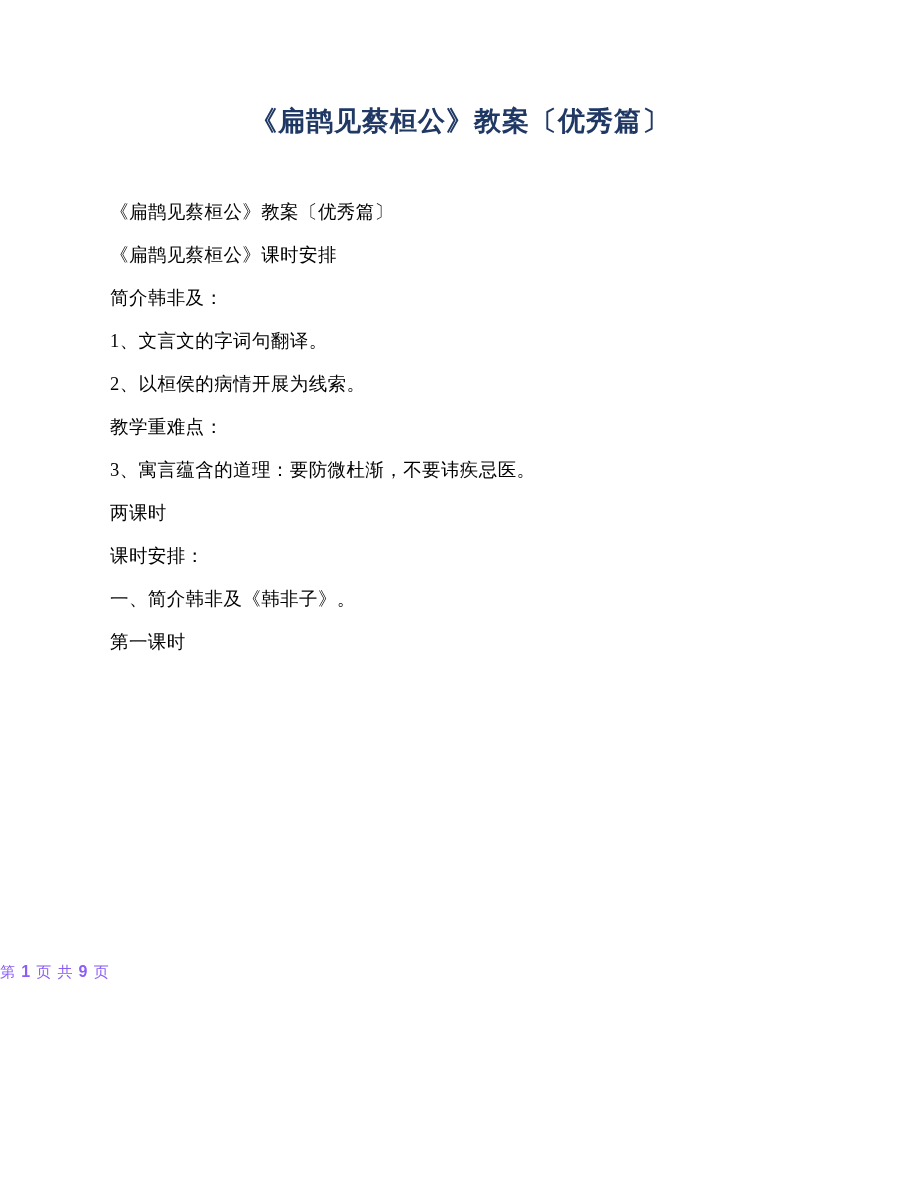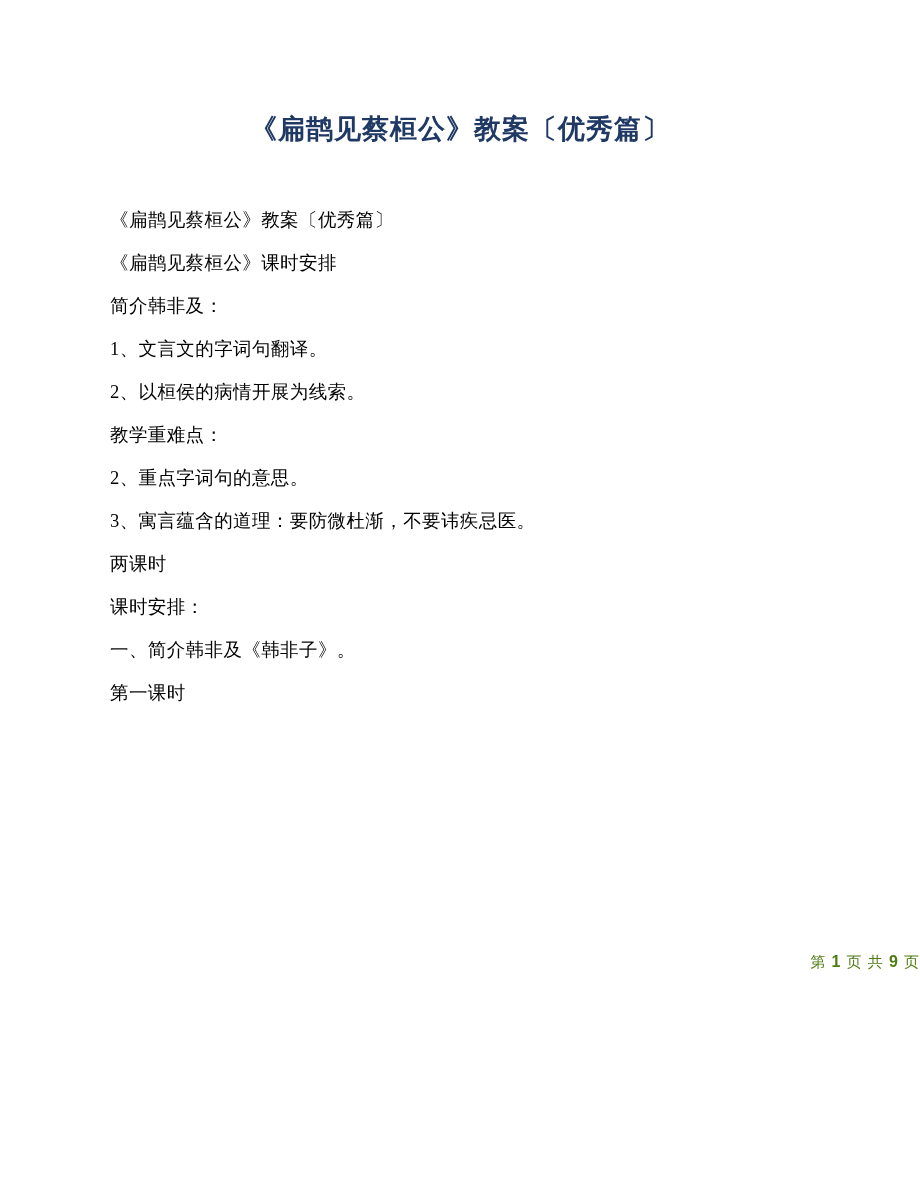--- a/index.html
+++ b/index.html
@@ -13,21 +13,21 @@
     font-family: "Liberation Serif", serif;
     color: #000000;
     position: relative;
     overflow: hidden;
   }
   .page {
     position: relative;
     width: 920px;
     height: 1020px;
     box-sizing: border-box;
-    padding: 8px 110px;
+    padding: 0 110px;
   }
   .doc-title {
     margin: 0;
     padding-top: 103px;
     text-align: center;
     font-family: "Liberation Sans", sans-serif;
     font-weight: bold;
     font-size: 27px;
     letter-spacing: 1px;
     color: #1F3864;
@@ -43,25 +43,25 @@
     color: #000000;
     letter-spacing: 0.4px;
   }
   .indent {
     text-indent: 2em;
   }
   .footer {
     position: absolute;
     left: 0;
     right: 0;
-    bottom: 48px;
-    text-align: right;
+    bottom: 38px;
+    text-align: left;
     font-family: "Liberation Sans", sans-serif;
     font-size: 15px;
-    color: #4d7c0f;
+    color: #8b5cf6;
     letter-spacing: 1px;
   }
   .footer .num {
     font-weight: bold;
     font-size: 16px;
   }
   .footer span {
     display: inline-block;
   }
 </style>
@@ -72,21 +72,20 @@
 
   <h1 class="doc-title">《扁鹊见蔡桓公》教案〔优秀篇〕</h1>
 
   <div class="body-block">
     <p class="para">《扁鹊见蔡桓公》教案〔优秀篇〕</p>
     <p class="para">《扁鹊见蔡桓公》课时安排</p>
     <p class="para">简介韩非及：</p>
     <p class="para">1、文言文的字词句翻译。</p>
     <p class="para">2、以桓侯的病情开展为线索。</p>
     <p class="para">教学重难点：</p>
-    <p class="para">2、重点字词句的意思。</p>
     <p class="para">3、寓言蕴含的道理：要防微杜渐，不要讳疾忌医。</p>
     <p class="para">两课时</p>
     <p class="para">课时安排：</p>
     <p class="para">一、简介韩非及《韩非子》。</p>
     <p class="para">第一课时</p>
   </div>
 
   <div class="footer">
     <span>第</span>
     <span class="num">1</span>

